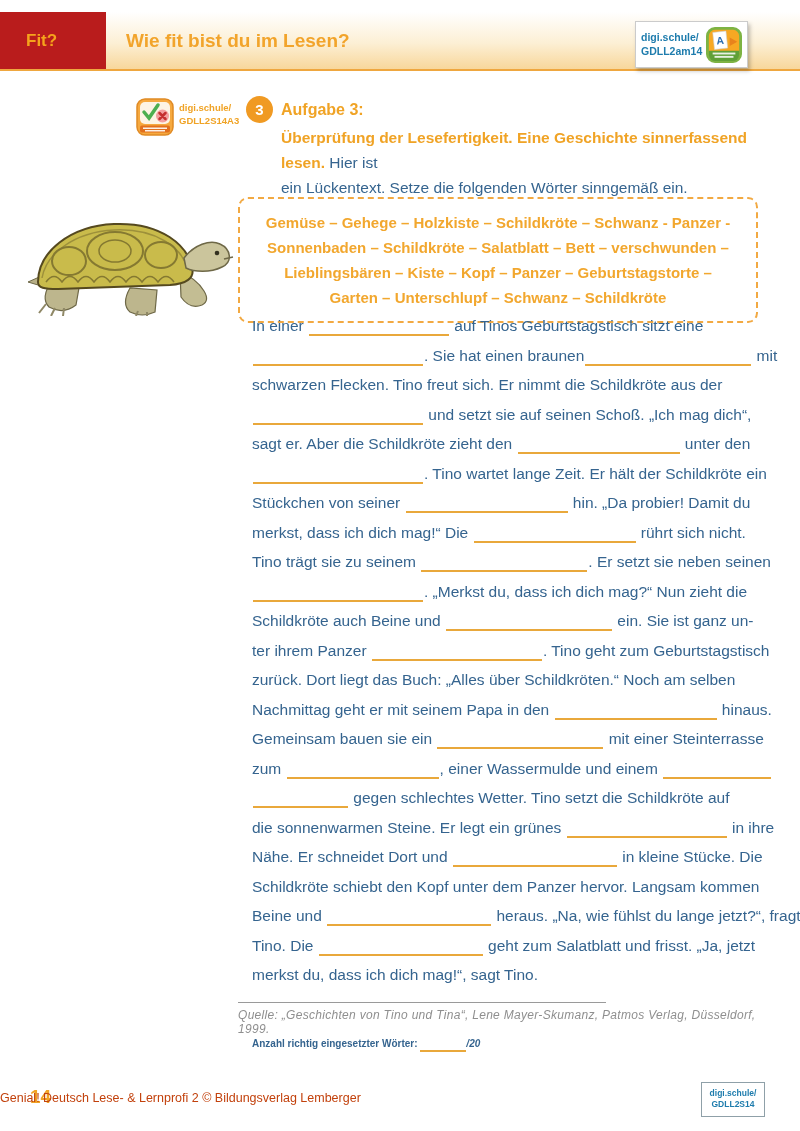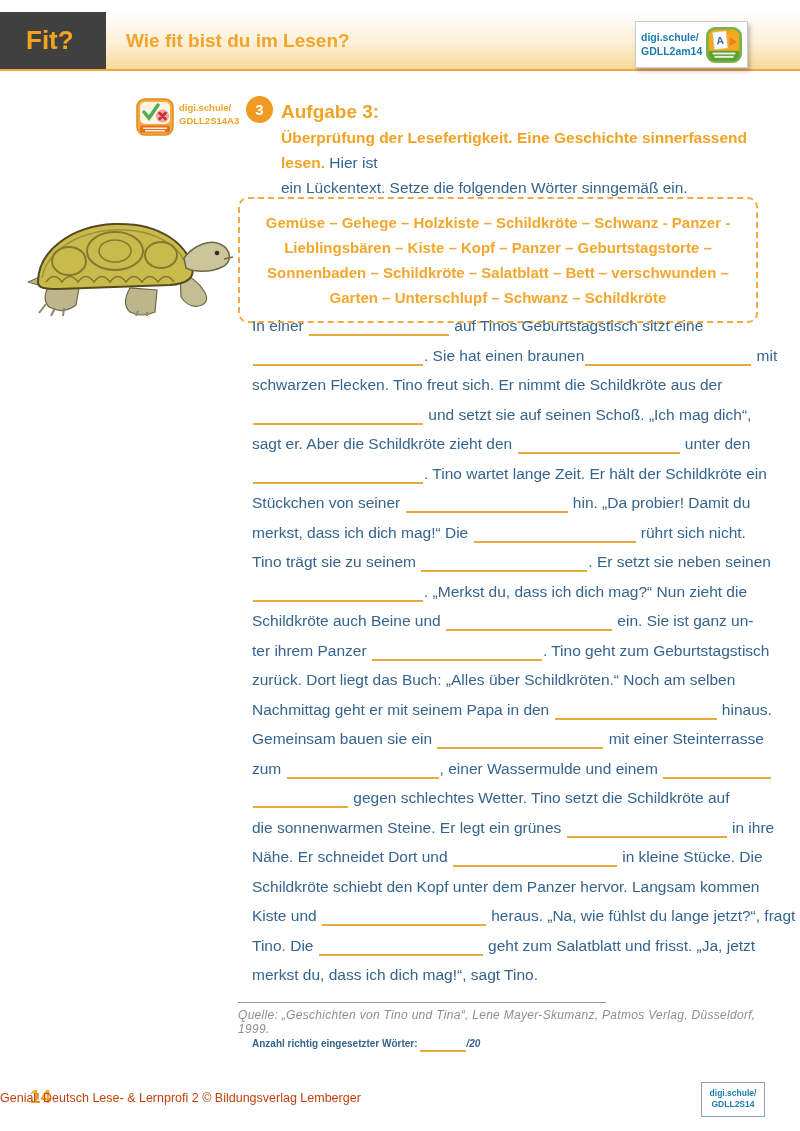--- a/index.html
+++ b/index.html
@@ -5,37 +5,37 @@
   html,body { margin:0; padding:0; }
   body {
     width:800px; height:1131px; position:relative; background:#fff;
     font-family:"Liberation Sans", sans-serif; overflow:hidden;
   }
   .page { position:absolute; inset:0; }
 
   
   .header-band { position:absolute; top:12px; left:0; width:800px; height:57px;
     background:linear-gradient(180deg,#FFFFFF 0%,#FCEFD4 55%,#F8D79B 100%); }
-  .fit-box { position:absolute; top:12px; left:0; width:106px; height:57px; background:#404040;
-    color:#F5A31C; font-size:26px; font-weight:bold; line-height:57px; padding-left:26px; box-sizing:border-box; }
+  .fit-box { position:absolute; top:12px; left:0; width:106px; height:57px; background:#b91c1c;
+    color:#F5A31C; font-size:17px; font-weight:bold; line-height:57px; padding-left:26px; box-sizing:border-box; }
   .header-title { position:absolute; top:12px; left:126px; height:57px; line-height:57px;
     color:#F2A42B; font-size:19px; font-weight:600; }
   .header-rule { position:absolute; top:69px; left:0; width:800px; height:2px; background:#EFA73F; }
   .digi-badge-top { position:absolute; top:21px; left:635px; width:113px; height:47px; background:#fff;
     border:1px solid #CBCBCB; box-shadow:2px 3px 4px rgba(0,0,0,0.25);
     display:flex; align-items:center; justify-content:space-between; padding:3px 5px; box-sizing:border-box; }
   .digi-text-top { color:#1E7CAD; font-weight:bold; font-size:10.5px; line-height:1.3; }
 
   
   .task-icon { position:absolute; top:98px; left:136px; width:38px; height:38px; }
   .task-icon-label { position:absolute; top:102px; left:179px; font-size:9.5px; font-weight:bold;
     color:#F0A325; line-height:1.35; }
   .task-number { position:absolute; top:96px; left:246px; width:27px; height:27px; border-radius:50%;
     background:#F09A23; color:#fff; font-weight:bold; text-align:center; line-height:27px; font-size:15px; }
-  .task-title { position:absolute; top:101px; left:281px; font-size:19px; font-weight:bold; color:#F0A325; }
+  .task-title { position:absolute; top:101px; left:281px; font-size:16px; font-weight:bold; color:#F0A325; }
   .instructions { position:absolute; top:125px; left:281px; width:485px; font-size:15.5px; line-height:25px; }
   .instr-hl { color:#F0A325; font-weight:bold; }
   .instr-rest { color:#35648F; }
   .story-heading { position:absolute; top:171px; left:233px; font-size:15.5px; font-weight:bold; color:#2D5D7E; }
   .story-heading .arrow { color:#F0A325; font-weight:bold; margin-right:6px; }
 
   
   .word-box { position:absolute; top:197px; left:238px; width:520px; box-sizing:border-box;
     border:2px dashed #F2A942; border-radius:10px; padding:11px 14px; text-align:center; }
   .word-box-line { color:#F2A72E; font-weight:bold; font-size:15px; line-height:25px; }
@@ -114,22 +114,22 @@
   <div class="task-title">Aufgabe 3:</div>
 
   <div class="instructions">
     <div><span class="instr-hl">Überprüfung der Lesefertigkeit. Eine Geschichte sinnerfassend lesen.</span><span class="instr-rest"> Hier ist</span></div>
     <div class="instr-rest">ein Lückentext. Setze die folgenden Wörter sinngemäß ein.</div>
   </div>
 
 
   <div class="word-box">
     <div class="word-box-line">Gemüse – Gehege – Holzkiste – Schildkröte – Schwanz - Panzer -</div>
+    <div class="word-box-line">Sonnenbaden – Schildkröte – Salatblatt – Bett – verschwunden –</div>
     <div class="word-box-line">Lieblingsbären – Kiste – Kopf – Panzer – Geburtstagstorte –</div>
-    <div class="word-box-line">Sonnenbaden – Schildkröte – Salatblatt – Bett – verschwunden –</div>
     <div class="word-box-line">Garten – Unterschlupf – Schwanz – Schildkröte</div>
   </div>
 
   <svg class="turtle" viewBox="0 0 222 104">
     <path d="M16,70 L34,62 36,76 Z" fill="#B7AF86" stroke="#6E6847" stroke-width="1"></path>
     <path d="M40,68 q-12,18 -3,27 q14,8 27,-2 l4,-23 z" fill="#BDB68D" stroke="#6E6847" stroke-width="1.2"></path>
     <path d="M34,92 l-7,9 M43,96 l-4,8 M52,96 l-1,8" stroke="#8F8866" stroke-width="2" fill="none"></path>
     <path d="M118,76 q-9,16 0,24 q12,6 25,0 l2,-22 z" fill="#BDB68D" stroke="#6E6847" stroke-width="1.2"></path>
     <path d="M126,99 l-2,5 M135,100 l0,5" stroke="#8F8866" stroke-width="2" fill="none"></path>
     <path d="M168,60 q16,6 24,19 q6,10 -2,14 q-12,5 -21,-8 z" fill="#C3BD93" stroke="#6E6847" stroke-width="1.2"></path>
@@ -162,21 +162,21 @@
         <div class="story-line"><span>Schildkröte auch Beine und </span><span class="blank" style="width: 166px;"></span><span> ein. Sie ist ganz un-</span></div>
         <div class="story-line"><span>ter ihrem Panzer </span><span class="blank" style="width: 170px;"></span><span>. Tino geht zum Geburtstagstisch</span></div>
         <div class="story-line"><span>zurück. Dort liegt das Buch: „Alles über Schildkröten.“ Noch am selben</span></div>
         <div class="story-line"><span>Nachmittag geht er mit seinem Papa in den </span><span class="blank" style="width: 162px;"></span><span> hinaus.</span></div>
         <div class="story-line"><span>Gemeinsam bauen sie ein </span><span class="blank" style="width: 166px;"></span><span> mit einer Steinterrasse</span></div>
         <div class="story-line"><span>zum </span><span class="blank" style="width: 152px;"></span><span>, einer Wassermulde und einem </span><span class="blank" style="width: 108px;"></span></div>
         <div class="story-line"><span class="blank" style="width: 95px;"></span><span> gegen schlechtes Wetter. Tino setzt die Schildkröte auf</span></div>
         <div class="story-line"><span>die sonnenwarmen Steine. Er legt ein grünes </span><span class="blank" style="width: 160px;"></span><span> in ihre</span></div>
         <div class="story-line"><span>Nähe. Er schneidet Dort und </span><span class="blank" style="width: 164px;"></span><span> in kleine Stücke. Die</span></div>
         <div class="story-line"><span>Schildkröte schiebt den Kopf unter dem Panzer hervor. Langsam kommen</span></div>
-        <div class="story-line"><span>Kiste und </span><span class="blank" style="width: 164px;"></span><span> heraus. „Na, wie fühlst du lange jetzt?“, fragt</span></div>
+        <div class="story-line"><span>Beine und </span><span class="blank" style="width: 164px;"></span><span> heraus. „Na, wie fühlst du lange jetzt?“, fragt</span></div>
         <div class="story-line"><span>Tino. Die </span><span class="blank" style="width: 164px;"></span><span> geht zum Salatblatt und frisst. „Ja, jetzt</span></div>
         <div class="story-line"><span>merkst du, dass ich dich mag!“, sagt Tino.</span></div>
       </div>
     </div>
 
   <div class="source-wrap">
     <div class="source-rule"></div>
     <div class="source-text">Quelle: „Geschichten von Tino und Tina“, Lene Mayer-Skumanz, Patmos Verlag, Düsseldorf, 1999.</div>
   </div>
 

